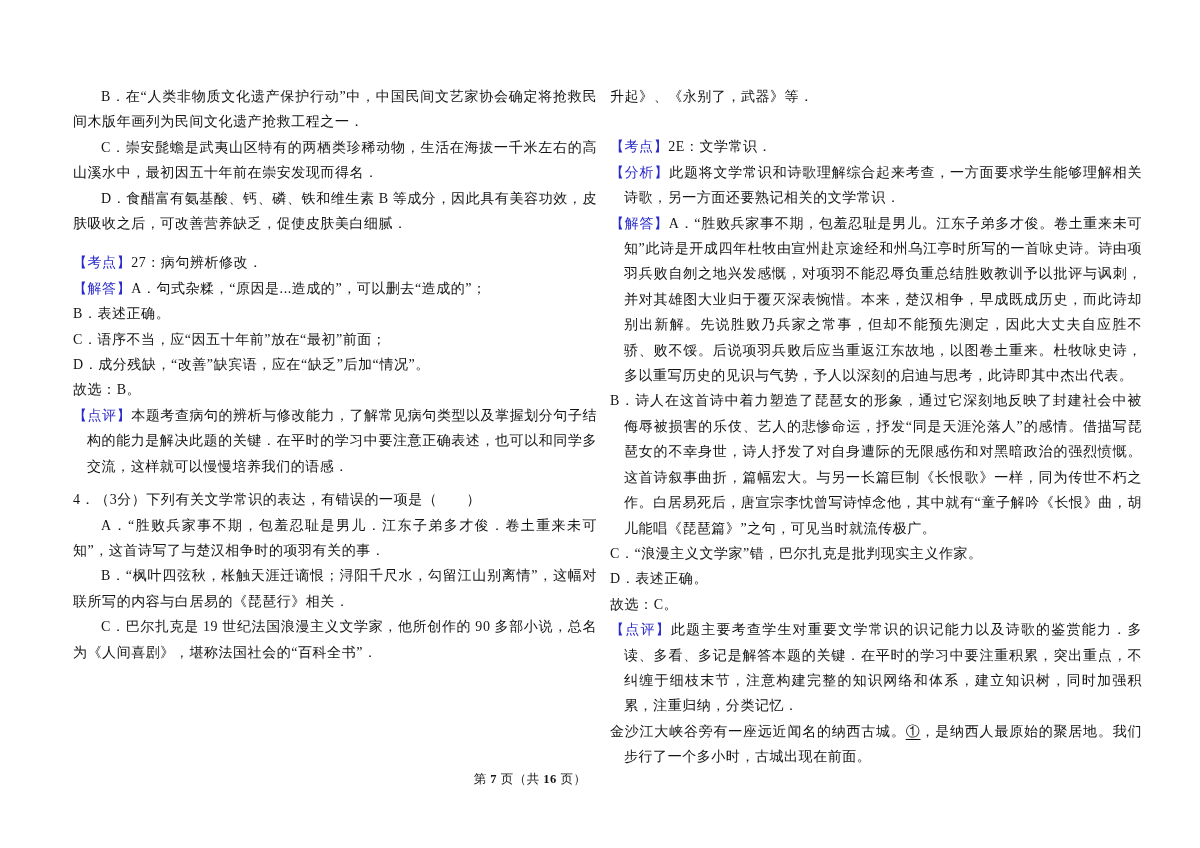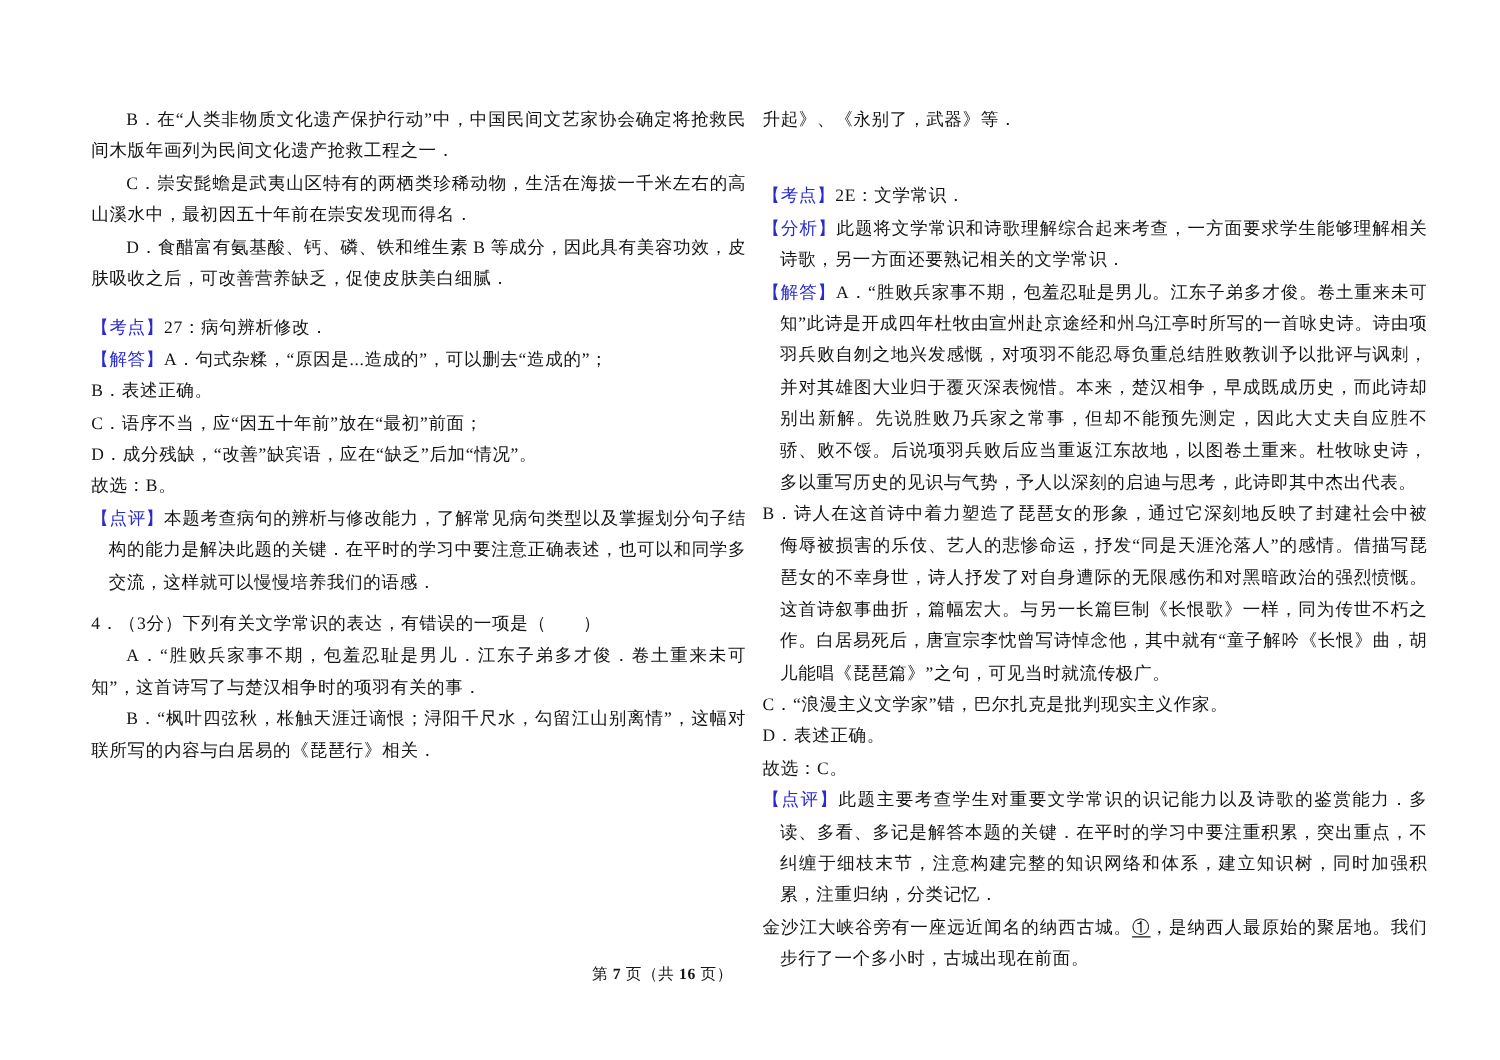--- a/index.html
+++ b/index.html
@@ -26,21 +26,21 @@
     margin: 0;
     font-size: 14px;
     line-height: 25.4px;
     letter-spacing: 0.55px;
     text-align: justify;
   }
   .ind2 { text-indent: 2em; }
   .hang { padding-left: 1em; text-indent: -1em; }
   .gap-sm { margin-top: 8px; }
   .gap-md { margin-top: 14px; }
-  .gap-lg { margin-top: 36px; }
+  .gap-lg { margin-top: 25px; }
   .tag { color: #2b2bcc; }
   .blank-num { text-decoration: underline; text-underline-offset: 3px; }
   .footer {
     position: absolute;
     top: 771px;
     left: 0;
     width: 1060px;
     text-align: center;
     font-size: 12.5px;
     letter-spacing: 0.5px;
@@ -61,20 +61,21 @@
     <p class="para"><span class="tag">【解答】</span><span>A．句式杂糅，“原因是...造成的”，可以删去“造成的”；</span></p>
     <p class="para"><span>B．表述正确。</span></p>
     <p class="para"><span>C．语序不当，应“因五十年前”放在“最初”前面；</span></p>
     <p class="para"><span>D．成分残缺，“改善”缺宾语，应在“缺乏”后加“情况”。</span></p>
     <p class="para"><span>故选：B。</span></p>
     <p class="para hang"><span class="tag">【点评】</span><span>本题考查病句的辨析与修改能力，了解常见病句类型以及掌握划分句子结构的能力是解决此题的关键．在平时的学习中要注意正确表述，也可以和同学多交流，这样就可以慢慢培养我们的语感．</span></p>
 
     <p class="para gap-sm"><span>4．（3分）下列有关文学常识的表达，有错误的一项是（　　）</span></p>
     <p class="para ind2"><span>A．“胜败兵家事不期，包羞忍耻是男儿．江东子弟多才俊．卷土重来未可知”，这首诗写了与楚汉相争时的项羽有关的事．</span></p>
     <p class="para ind2"><span>B．“枫叶四弦秋，枨触天涯迁谪恨；浔阳千尺水，勾留江山别离情”，这幅对联所写的内容与白居易的《琵琶行》相关．</span></p>
+    <p class="para ind2"><span>C．巴尔扎克是 19 世纪法国浪漫主义文学家，他所创作的 90 多部小说，总名为《人间喜剧》，堪称法国社会的“百科全书”．</span></p>
   </div>
 
   <div class="col right">
     <p class="para"><span>升起》、《永别了，武器》等．</span></p>
 
     <p class="para gap-lg"><span class="tag">【考点】</span><span>2E：文学常识．</span></p>
     <p class="para hang"><span class="tag">【分析】</span><span>此题将文学常识和诗歌理解综合起来考查，一方面要求学生能够理解相关诗歌，另一方面还要熟记相关的文学常识．</span></p>
     <p class="para hang"><span class="tag">【解答】</span><span>A．“胜败兵家事不期，包羞忍耻是男儿。江东子弟多才俊。卷土重来未可知”此诗是开成四年杜牧由宣州赴京途经和州乌江亭时所写的一首咏史诗。诗由项羽兵败自刎之地兴发感慨，对项羽不能忍辱负重总结胜败教训予以批评与讽刺，并对其雄图大业归于覆灭深表惋惜。本来，楚汉相争，早成既成历史，而此诗却别出新解。先说胜败乃兵家之常事，但却不能预先测定，因此大丈夫自应胜不骄、败不馁。后说项羽兵败后应当重返江东故地，以图卷土重来。杜牧咏史诗，多以重写历史的见识与气势，予人以深刻的启迪与思考，此诗即其中杰出代表。</span></p>
     <p class="para hang"><span>B．诗人在这首诗中着力塑造了琵琶女的形象，通过它深刻地反映了封建社会中被侮辱被损害的乐伎、艺人的悲惨命运，抒发“同是天涯沦落人”的感情。借描写琵琶女的不幸身世，诗人抒发了对自身遭际的无限感伤和对黑暗政治的强烈愤慨。这首诗叙事曲折，篇幅宏大。与另一长篇巨制《长恨歌》一样，同为传世不朽之作。白居易死后，唐宣宗李忱曾写诗悼念他，其中就有“童子解吟《长恨》曲，胡儿能唱《琵琶篇》”之句，可见当时就流传极广。</span></p>
     <p class="para"><span>C．“浪漫主义文学家”错，巴尔扎克是批判现实主义作家。</span></p>

